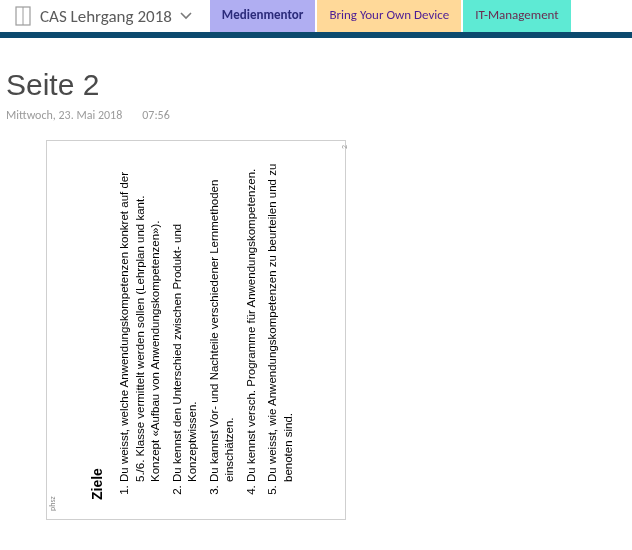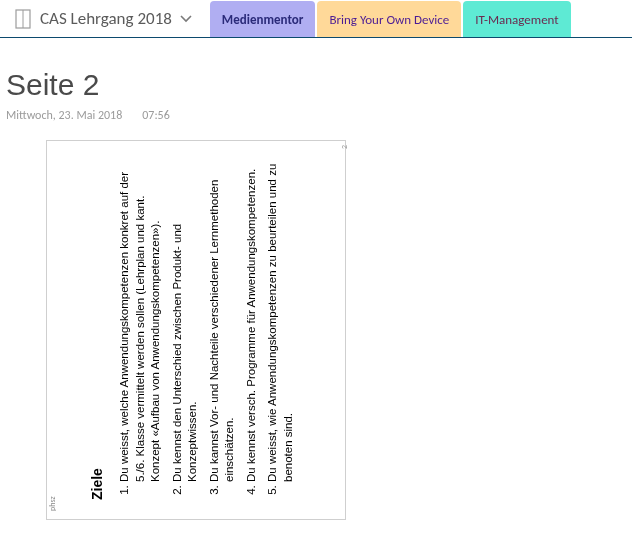--- a/index.html
+++ b/index.html
@@ -8,21 +8,21 @@
     width: 632px; height: 550px;
     font-family: "Segoe UI", "Calibri", sans-serif;
     background: #ffffff;
     color: #595959;
     overflow: hidden;
   }
   .topbar {
     display: flex;
     align-items: center;
     height: 38px;
-    border-bottom: 1px solid #0c4a6e;
+    border-bottom: 6px solid #0c4a6e;
     background: #fff;
     padding-left: 14px;
     gap: 8px;
   }
   .nb-icon { width: 18px; height: 20px; flex: none; }
   .nb-title {
     font-size: 17px;
     color: #5b5b5b;
     white-space: nowrap;
   }

